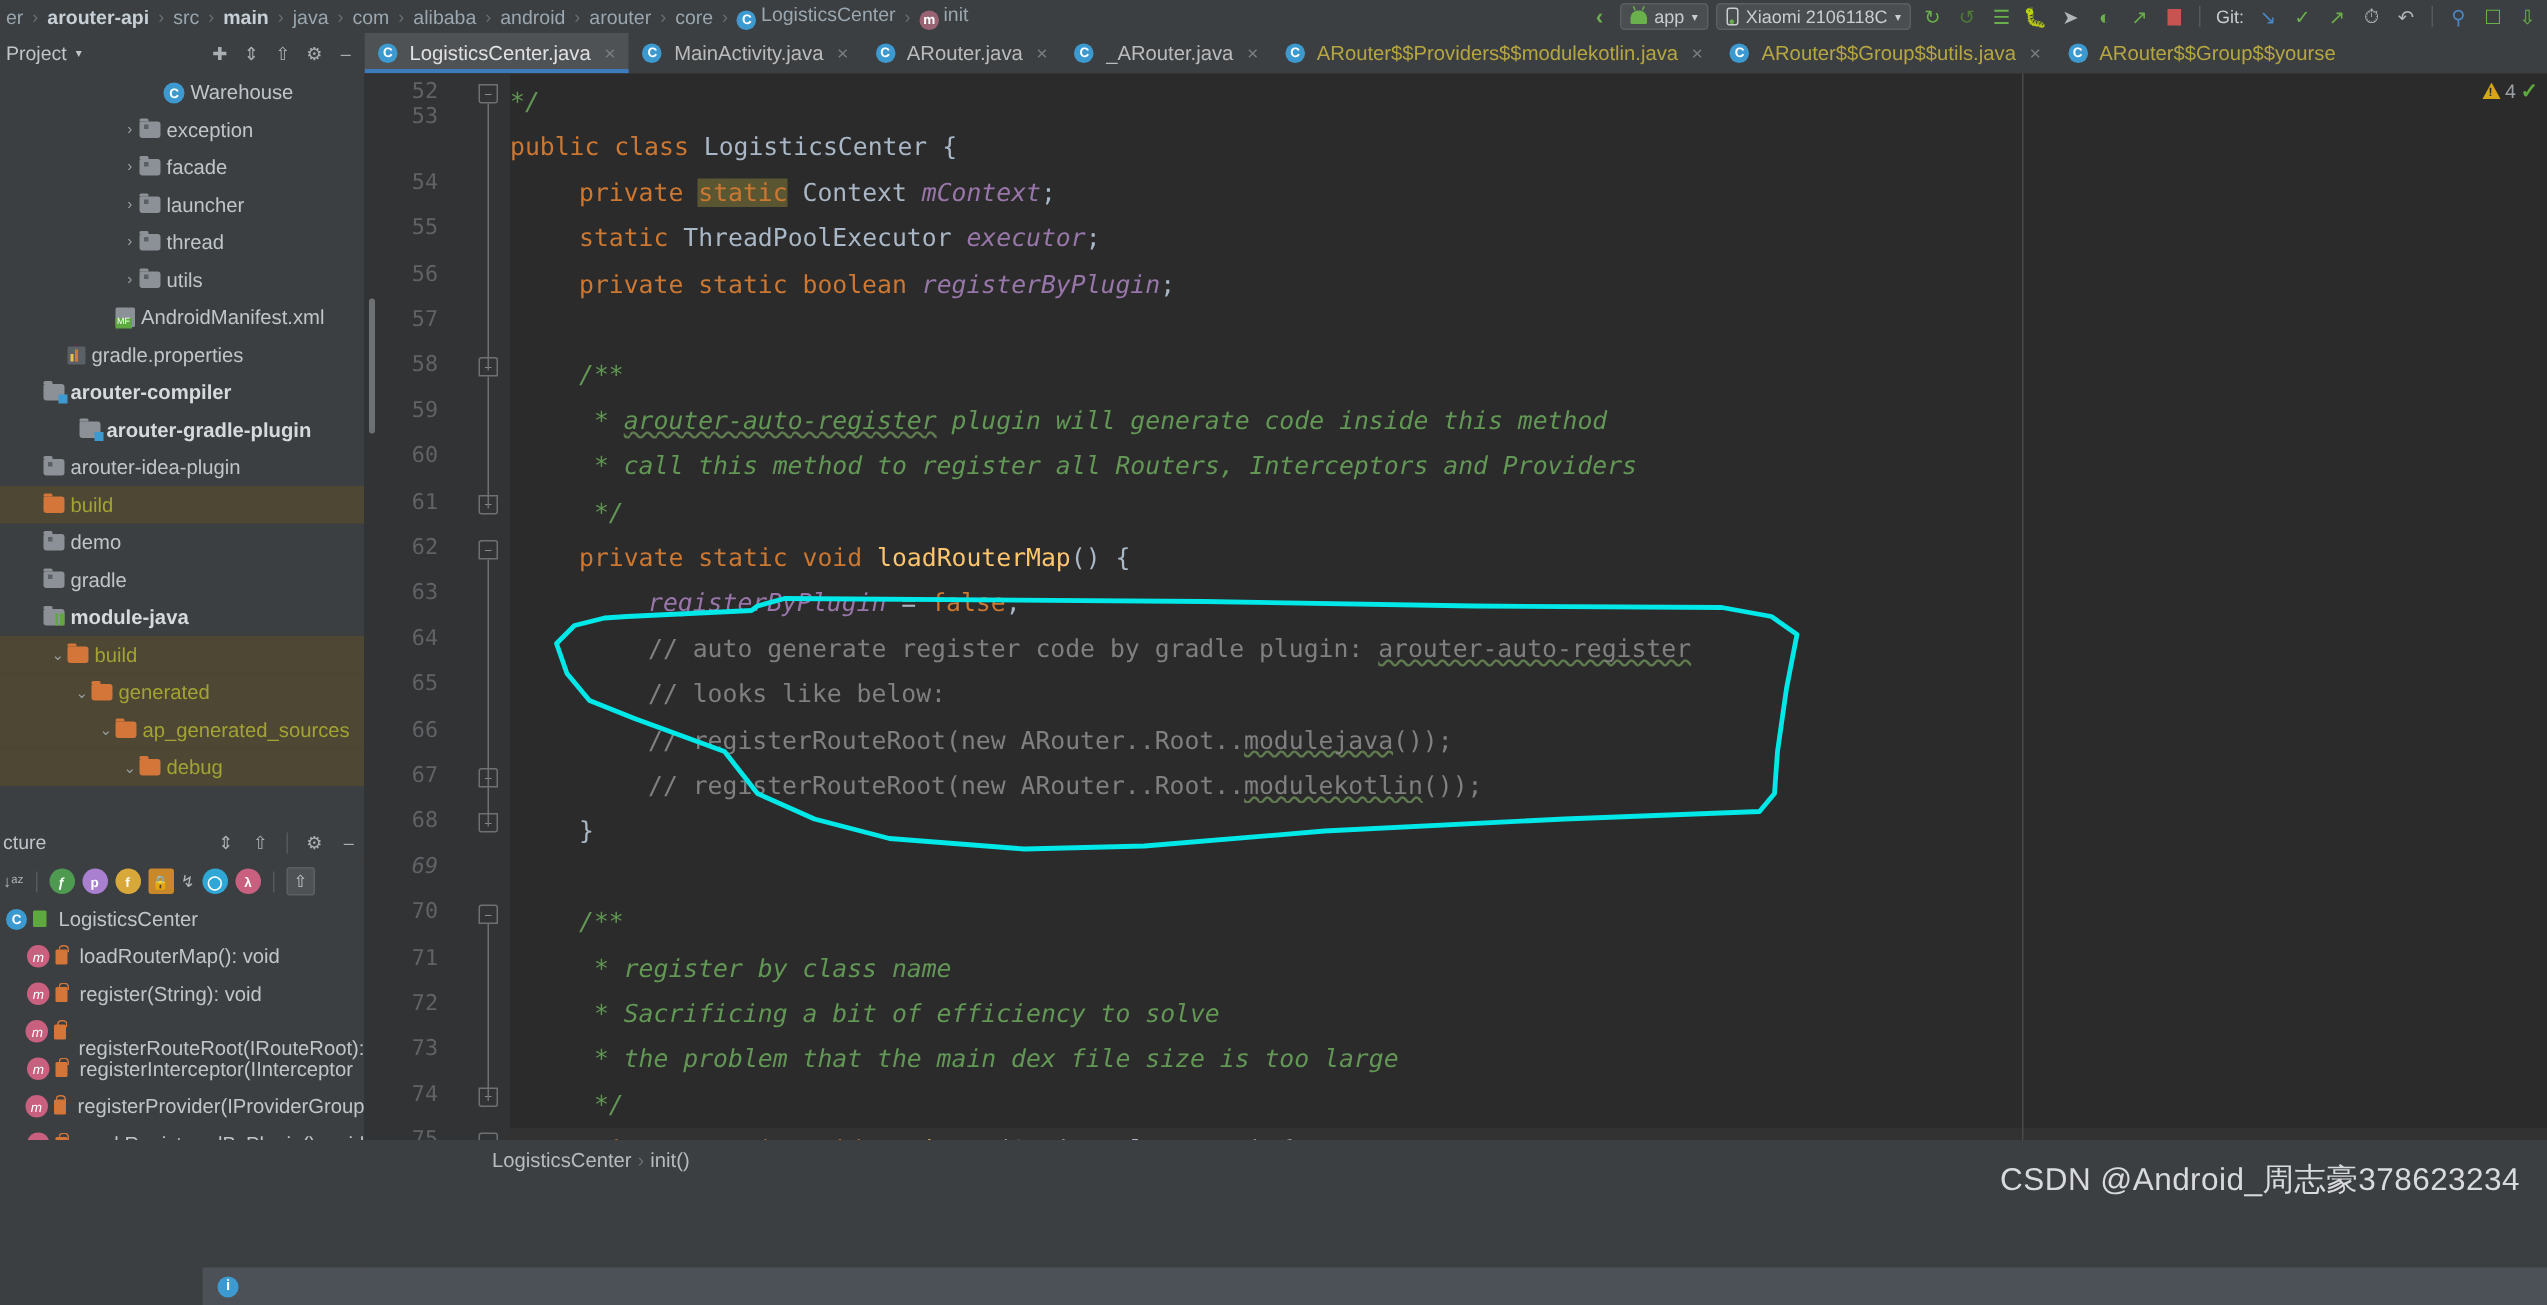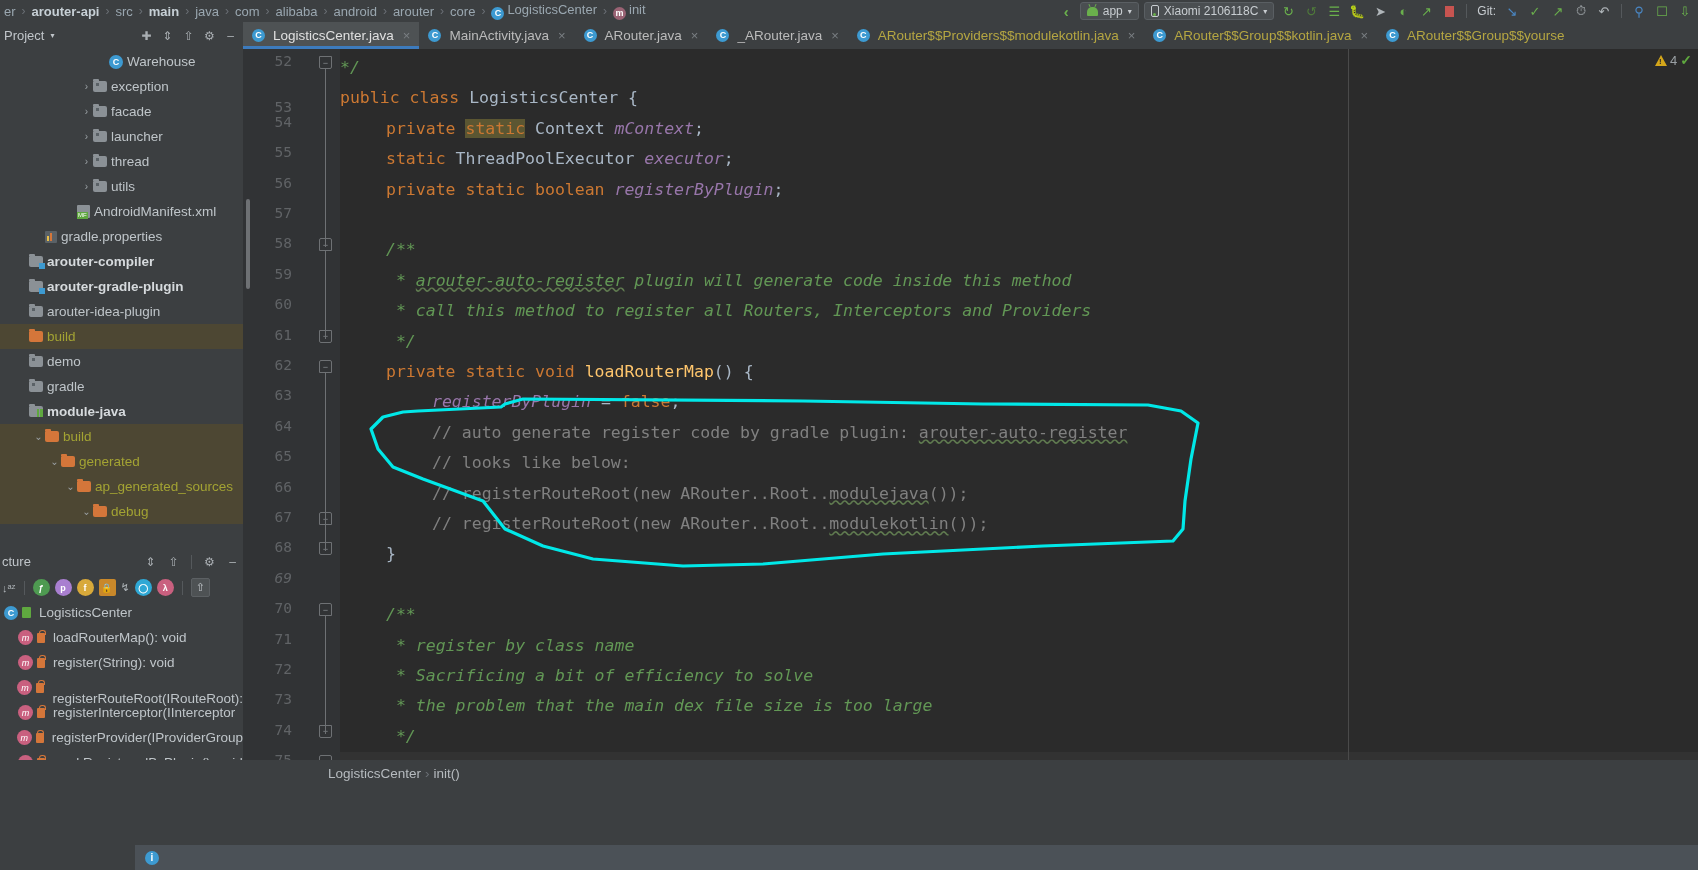--- a/index.html
+++ b/index.html
@@ -343,21 +343,21 @@
         <span class="propico"></span>
         <span class="tlabel">gradle.properties</span>
       </div>
       <div class="trow bold" style="padding-left: 16px;">
         <span class="arrow"></span>
         <span class="fold grey">
           <i class="badge"></i>
         </span>
         <span class="tlabel">arouter-compiler</span>
       </div>
-      <div class="trow bold" style="padding-left: 16px;">
+      <div class="trow bold" style="padding-left: 16px; margin-left: 24px;">
         <span class="arrow"></span>
         <span class="fold grey">
           <i class="badge"></i>
         </span>
         <span class="tlabel">arouter-gradle-plugin</span>
       </div>
       <div class="trow" style="padding-left: 16px;">
         <span class="arrow"></span>
         <span class="fold grey">
           <i class="dot"></i>
@@ -513,33 +513,33 @@
         <span>_ARouter.java</span>
         <span class="cls">×</span>
       </div>
       <div class="tab gen">
         <span class="ci c" style="background: rgb(61, 154, 209);">C</span>
         <span>ARouter$$Providers$$modulekotlin.java</span>
         <span class="cls">×</span>
       </div>
       <div class="tab gen">
         <span class="ci c" style="background: rgb(61, 154, 209);">C</span>
-        <span>ARouter$$Group$$kotlin.java</span>
+        <span>ARouter$$Group$$utils.java</span>
         <span class="cls">×</span>
       </div>
       <div class="tab gen">
         <span class="ci c" style="background: rgb(61, 154, 209);">C</span>
         <span>ARouter$$Group$$yourse</span>
       </div>
     </div>
 
   <div class="editor">
     <div class="gutter" id="gutter">
         <div class="gutter-line" style="top: 4px;">52</div>
-        <div class="gutter-line" style="top: 50px;">53</div>
+        <div class="gutter-line" style="top: 21px;">53</div>
         <div class="gutter-line" style="top: 64.8px;">54</div>
         <div class="gutter-line" style="top: 95.2px;">55</div>
         <div class="gutter-line" style="top: 125.6px;">56</div>
         <div class="gutter-line" style="top: 156px;">57</div>
         <div class="gutter-line" style="top: 186.4px;">58</div>
         <div class="gutter-line" style="top: 216.8px;">59</div>
         <div class="gutter-line" style="top: 247.2px;">60</div>
         <div class="gutter-line" style="top: 277.6px;">61</div>
         <div class="gutter-line" style="top: 308px;">62</div>
         <div class="gutter-line" style="top: 338.4px;">63</div>
@@ -584,17 +584,18 @@
   </div>
 
   <div class="ed-crumb" id="edcrumb">
       <span>LogisticsCenter</span>
       <span class="sep">›</span>
       <span>init()</span>
     </div>
 
   <div class="status"></div>
 
+  <div class="watermark">CSDN @Android_周志豪378623234</div>
 
   <div class="toolwin">
     <span class="infoico">i</span>
   </div>
 </div>
 
 </body></html>

